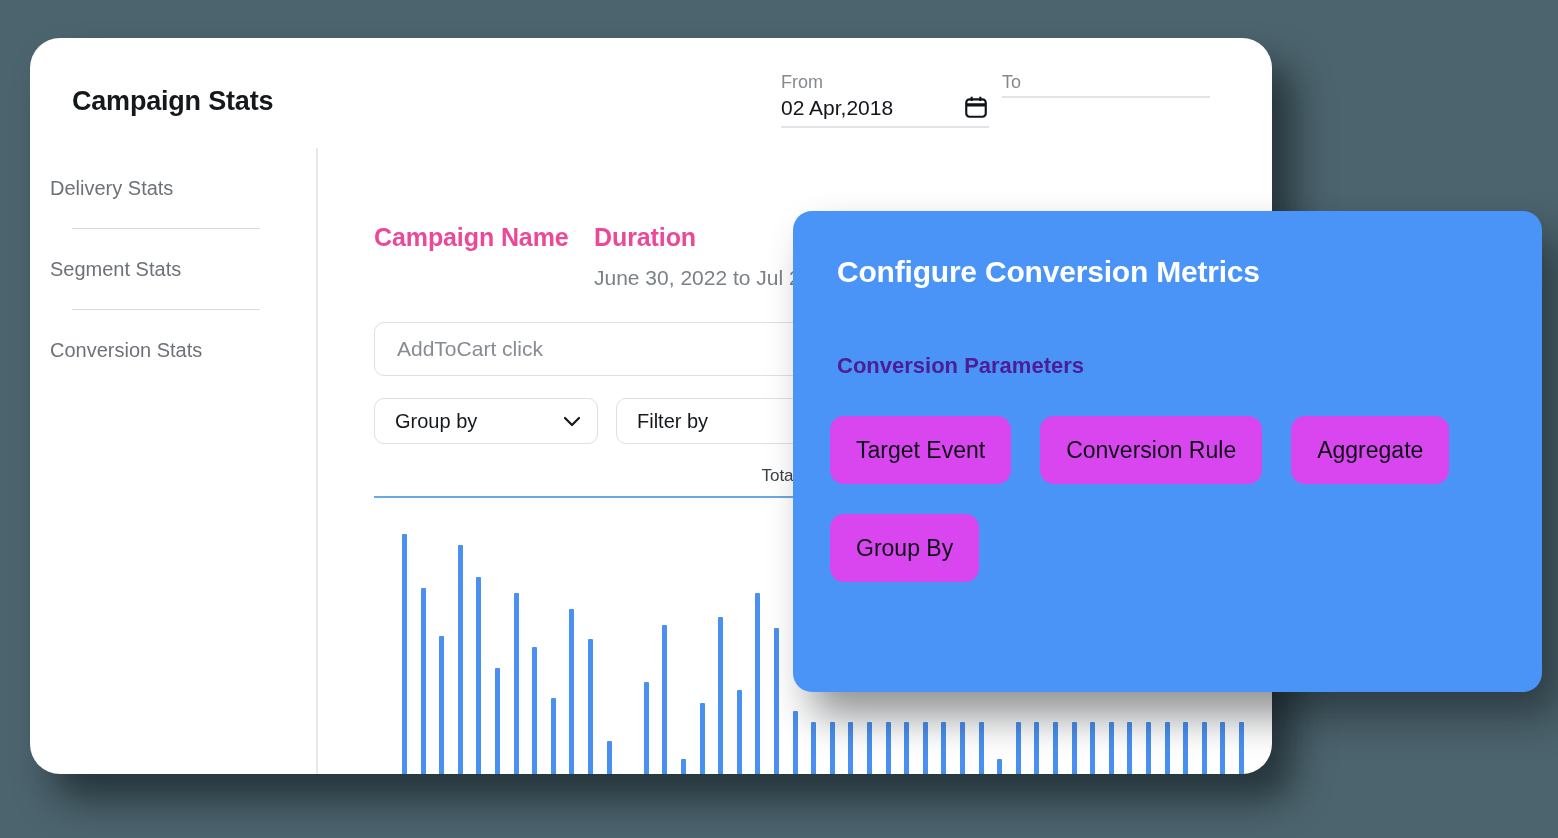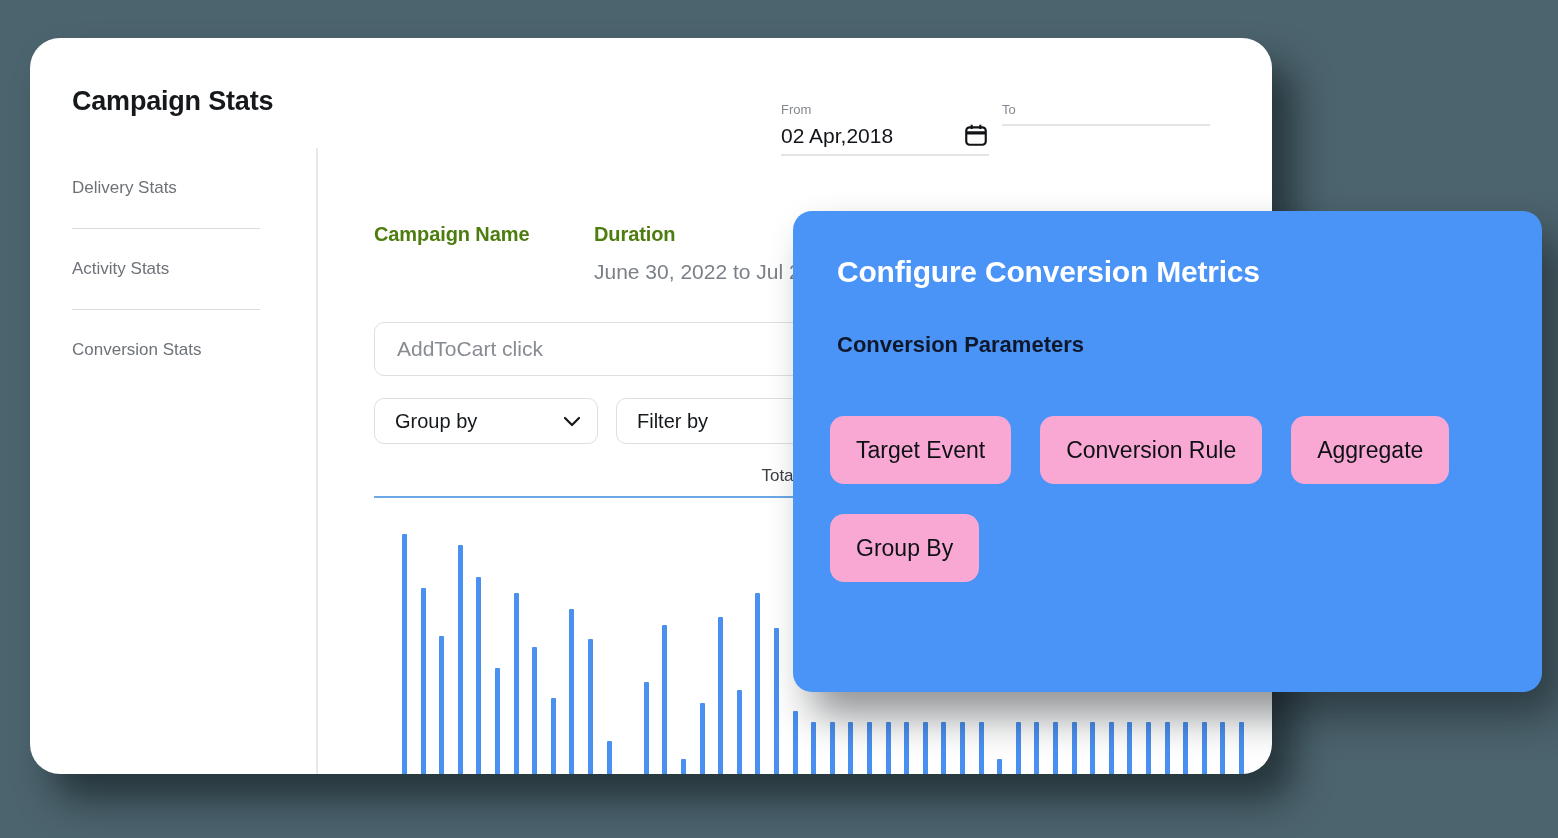--- a/index.html
+++ b/index.html
@@ -48,24 +48,23 @@
   .date-field {
     position: absolute;
     top: 36px;
     width: 208px;
     border-bottom: 2px solid #e2e4e7;
     padding-bottom: 6px;
   }
   .date-field.from { left: 751px; }
   .date-field.to   { left: 972px; }
   .date-label {
-    font-size: 13px;
+    font-size: 18px;
     color: #84898f;
     line-height: 16px;
-    margin-top: 28px;
   }
   .date-row {
     display: flex;
     align-items: flex-end;
     justify-content: space-between;
     margin-top: 4px;
   }
   .date-value {
     font-size: 21px;
     color: #111418;
@@ -79,22 +78,22 @@
     top: 110px;
     width: 288px;
     height: 626px;
     border-right: 2px solid #e6e8ea;
     box-sizing: border-box;
   }
   .side-item {
     height: 80px;
     display: flex;
     align-items: center;
-    padding-left: 42px;
-    font-size: 17px;
+    padding-left: 20px;
+    font-size: 20px;
     color: #6d7278;
     box-sizing: border-box;
     cursor: pointer;
   }
   .side-sep {
     height: 1px;
     background: #d9dbde;
     margin: 0 56px 0 42px;
   }
 
@@ -112,23 +111,23 @@
     left: 54px;
     top: 75px;
     width: 980px;
     display: flex;
   }
   .meta-col { display: flex; flex-direction: column; }
   .meta-col.c1 { width: 220px; }
   .meta-col.c2 { width: 340px; }
   .meta-col.c3 { width: 330px; }
   .meta-label {
-    font-size: 20px;
+    font-size: 25px;
     font-weight: bold;
-    color: #4d7c0f;
+    color: #ec4899;
     letter-spacing: -0.1px;
   }
   .meta-value {
     margin-top: 14px;
     font-size: 21px;
     color: #7b8087;
     white-space: nowrap;
   }
 
   
@@ -231,38 +230,38 @@
     left: 44px;
     top: 44px;
     font-size: 30px;
     font-weight: bold;
     color: #ffffff;
     letter-spacing: -0.2px;
   }
   #dialog-subtitle {
     position: absolute;
     left: 44px;
-    top: 121px;
+    top: 142px;
     font-size: 22px;
     font-weight: bold;
-    color: #0f172a;
+    color: #4c1d95;
   }
   #chip-grid {
     position: absolute;
     left: 37px;
     top: 205px;
     width: 690px;
     display: flex;
     flex-wrap: wrap;
     gap: 30px 29px;
   }
   .chip {
     height: 68px;
     padding: 0 26px;
-    background: #f9a8d4;
+    background: #d946ef;
     border-radius: 14px;
     display: flex;
     align-items: center;
     justify-content: center;
     font-size: 23px;
     color: #0d1115;
     cursor: pointer;
     box-sizing: border-box;
   }
 </style>
@@ -292,21 +291,21 @@
       <div class="date-label">To</div>
     </div>
   </div>
 
   <div id="sidebar">
     <div class="side-item">
       <span>Delivery Stats</span>
     </div>
     <div class="side-sep"></div>
     <div class="side-item">
-      <span>Activity Stats</span>
+      <span>Segment Stats</span>
     </div>
     <div class="side-sep"></div>
     <div class="side-item">
       <span>Conversion Stats</span>
     </div>
   </div>
 
   <div id="main-panel">
 
     <div id="meta-row">

